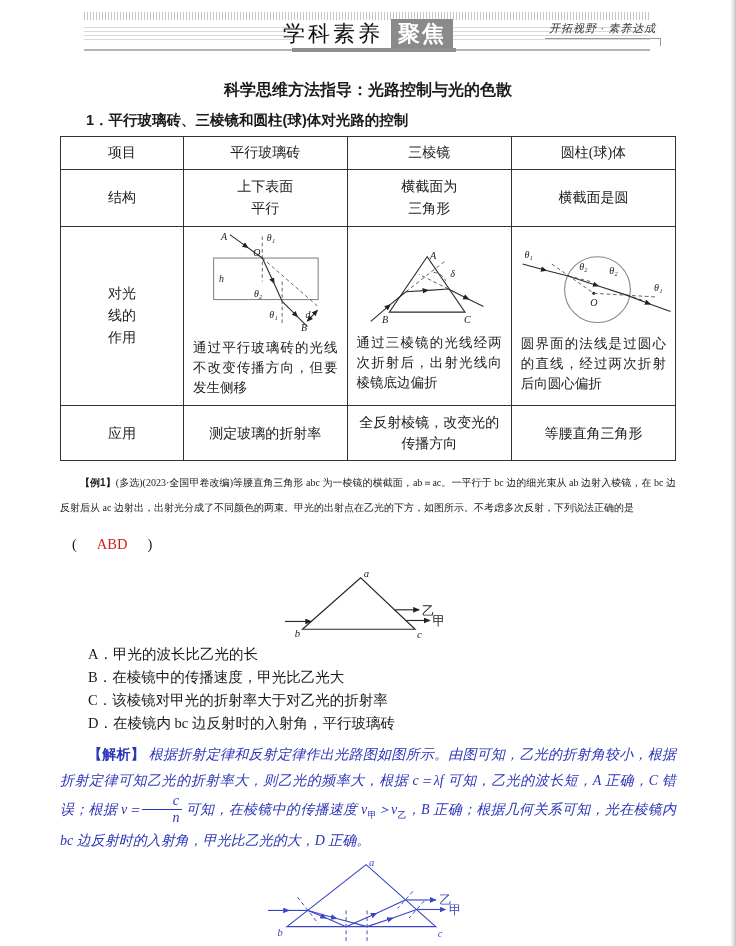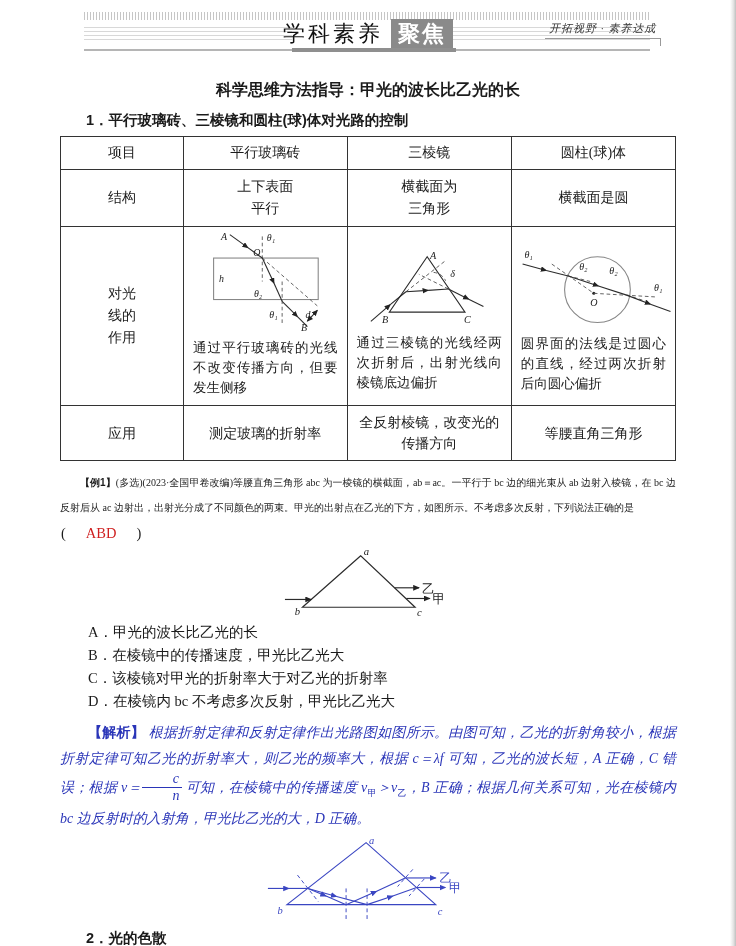--- a/index.html
+++ b/index.html
@@ -39,21 +39,21 @@
   tr.t-head th{height:24px;}
   tr.t-struct td{height:48px;line-height:22px;}
   tr.t-apply td{height:46px;line-height:21px;}
   td.cell-diag{vertical-align:top;padding-top:4px;}
   .cell-text{text-align:justify;font-size:13.5px;line-height:20px;margin:2px 4px 3px;}
   .lbl-multi div{line-height:22px;}
   td.left-just{text-align:justify;padding:2px 8px;}
   
   p.example{font-size:10px;line-height:25px;text-indent:2em;margin:9px 0 0;text-align:justify;}
   p.example b{font-family:"Liberation Sans","DejaVu Sans",sans-serif;}
-  .answer-line{font-size:14.5px;line-height:24px;margin:1px;}
+  .answer-line{font-size:14.5px;line-height:24px;margin:12px;}
   .answer{color:var(--answer-red,#cf1f1f);margin:0 20px;}
   .fig{text-align:center;margin:1px 0;}
   .options div{font-size:14.5px;line-height:23px;margin-left:28px;}
   
   p.analysis{font-size:14px;line-height:26px;text-indent:2em;margin:6px 0 0;text-align:justify;
         color:var(--analysis-blue,#2a35b8);font-style:italic;}
   p.analysis b{font-family:"Liberation Sans","DejaVu Sans",sans-serif;font-style:normal;}
   .frac{display:inline-block;vertical-align:-0.55em;text-align:center;line-height:1;}
   .frac .num{display:block;padding:0 3px 1px;border-bottom:1px solid currentColor;}
   .frac .den{display:block;padding-top:1px;}
@@ -95,21 +95,21 @@
     <div class="hlines hl-right"></div>
     <div class="badge">
       <span class="badge-title">学科素养</span><span class="badge-focus">聚焦</span>
     </div>
     <div class="rule"></div>
     <div class="rule-thick"></div>
     <div class="tagline">开拓视野 · 素养达成</div>
   </div>
 
   <div class="content">
-    <h1 class="title">科学思维方法指导：甲光的波长比乙光的长</h1>
+    <h1 class="title">科学思维方法指导：光路控制与光的色散</h1>
     <h2 class="sec">1．平行玻璃砖、三棱镜和圆柱(球)体对光路的控制</h2>
 
     <table class="optics">
       <colgroup>
           <col class="c1">
           <col class="c2">
           <col class="c3">
           <col class="c4">
         </colgroup>
       <tbody>
@@ -238,21 +238,21 @@
         <text x="138" y="72">c</text>
         <text class="cn" x="143" y="48">乙</text>
         <text class="cn" x="154" y="59">甲</text>
       </svg>
     </div>
 
     <div class="options">
       <div>A．甲光的波长比乙光的长</div>
       <div>B．在棱镜中的传播速度，甲光比乙光大</div>
       <div>C．该棱镜对甲光的折射率大于对乙光的折射率</div>
-      <div>D．在棱镜内 bc 不考虑多次反射，甲光比乙光大</div>
+      <div>D．在棱镜内 bc 边反射时的入射角，平行玻璃砖</div>
     </div>
 
     <p class="analysis">
       <b>【解析】</b>
       <span>根据折射定律和反射定律作出光路图如图所示。由图可知，乙光的折射角较小，根据折射定律可知乙光的折射率大，则乙光的频率大，根据 </span><i>c＝λf</i><span> 可知，乙光的波长短，A 正确，C 错误；根据 </span><span><i>v</i><span>＝</span><span class="frac"><i class="num">c</i><i class="den">n</i></span></span><span> 可知，在棱镜中的传播速度 </span><span><i>v</i><sub>甲</sub><span>＞</span><i>v</i><sub>乙</sub></span><span>，B 正确；根据几何关系可知，光在棱镜内 bc 边反射时的入射角，甲光比乙光的大，D 正确。</span>
     </p>
 
     <div class="fig">
       <svg width="205" height="88" viewBox="0 0 215 92">
         <path class="bl" d="M105,10 L22,75 L178,75 Z"></path>

